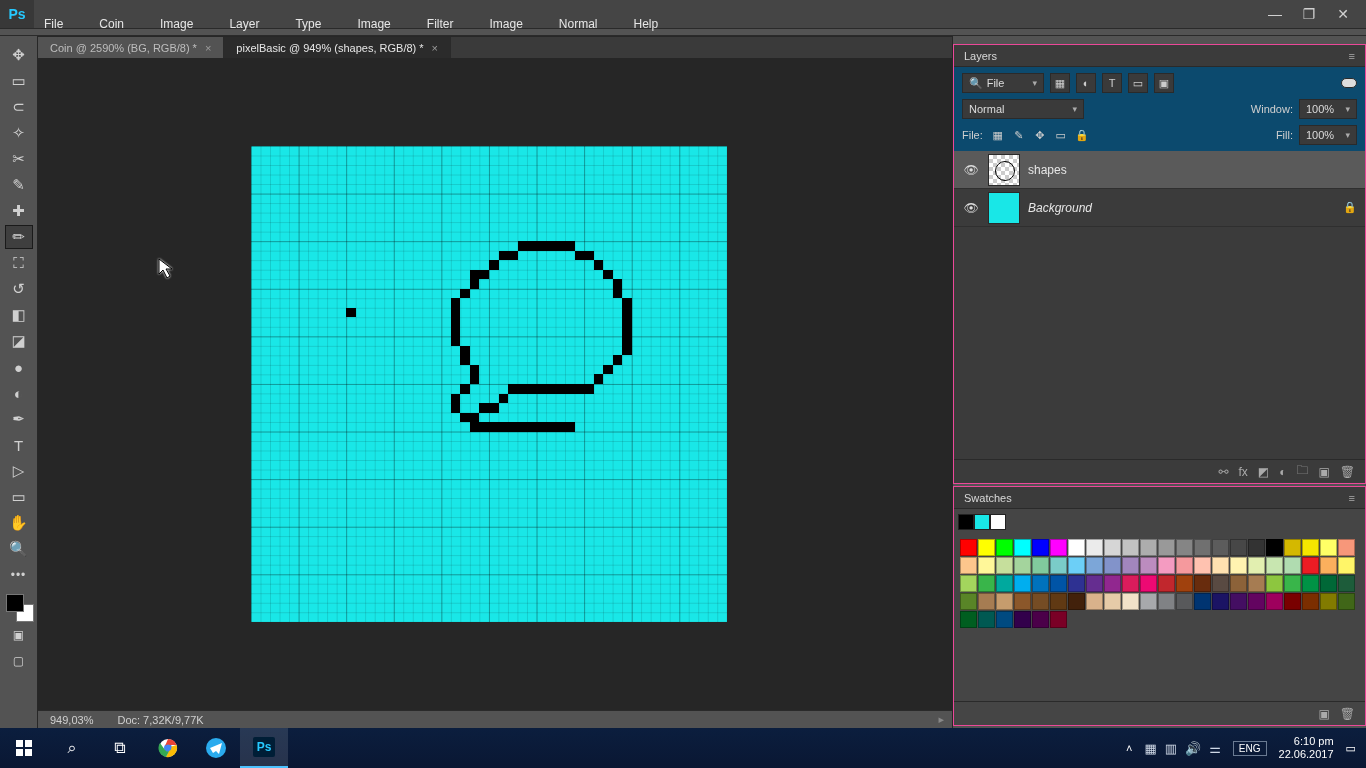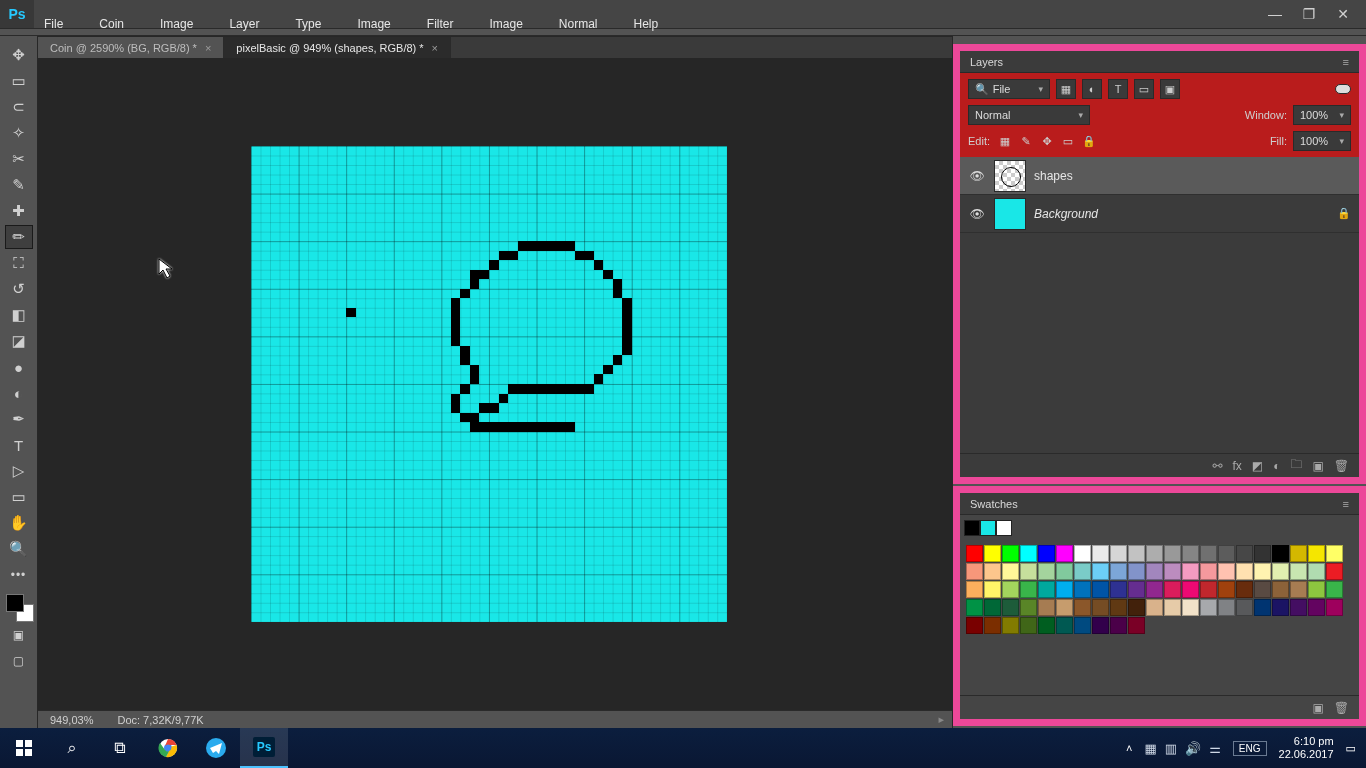--- a/index.html
+++ b/index.html
@@ -48,21 +48,21 @@
 
 
 .statusbar { position:absolute; left:38px; right:414px; bottom:40px; height:18px; background:#535353; border-top:1px solid #2a2a2a; display:flex; align-items:center; color:#d0d0d0; font-size:11px; }
 .statusbar .sb-item { padding:0 12px; }
 .statusbar .sb-grip { margin-left:auto; padding-right:8px; color:#888; }
 
 
 .rightcol { position:absolute; right:0; top:36px; width:414px; bottom:40px; background:#535353; border-left:1px solid #272727; display:flex; flex-direction:column; }
 .rightcol .collapse { height:8px; }
 
-.panel { background:#b91c1c; border:7px solid #ec4899; margin-bottom:2px; }
+.panel { background:#0c4a6e; border:1px solid #ec4899; margin-bottom:2px; }
 .panel-header { height:22px; display:flex; align-items:center; padding:0 10px; font-size:11px; color:#d9d9d9; background:#3b3b3b; border-bottom:1px solid #2a2a2a; }
 .panel-header .menu { margin-left:auto; color:#aaa; }
 
 
 .layers-ctrls { padding:6px 8px; display:flex; flex-direction:column; gap:6px; font-size:11px; color:#cfcfcf; }
 .row { display:flex; align-items:center; gap:6px; }
 .select { background:#3a3a3a; border:1px solid #2a2a2a; height:20px; display:flex; align-items:center; padding:0 6px; font-size:11px; color:#dcdcdc; }
 .select .caret { margin-left:auto; font-size:9px; color:#aaa; }
 .minibtn { width:20px; height:20px; border:1px solid #2a2a2a; background:#3a3a3a; display:flex; align-items:center; justify-content:center; font-size:11px; color:#ccc; }
 .label { color:#cfcfcf; }
@@ -289,21 +289,21 @@
             <span class="caret">▾</span>
         </div>
         <div style="flex:1"></div>
         <span class="label">Window:</span>
         <div class="select" style="width:58px">
           <span>100%</span>
             <span class="caret">▾</span>
         </div>
       </div>
       <div class="row">
-        <span class="label">Edit:</span>
+        <span class="label">File:</span>
         <div class="locks">
           <span class="lock-ic">▦</span>
           <span class="lock-ic">✎</span>
           <span class="lock-ic">✥</span>
           <span class="lock-ic">▭</span>
           <span class="lock-ic">🔒</span>
         </div>
         <div style="flex:1"></div>
         <span class="label">Fill:</span>
         <div class="select" style="width:58px">

